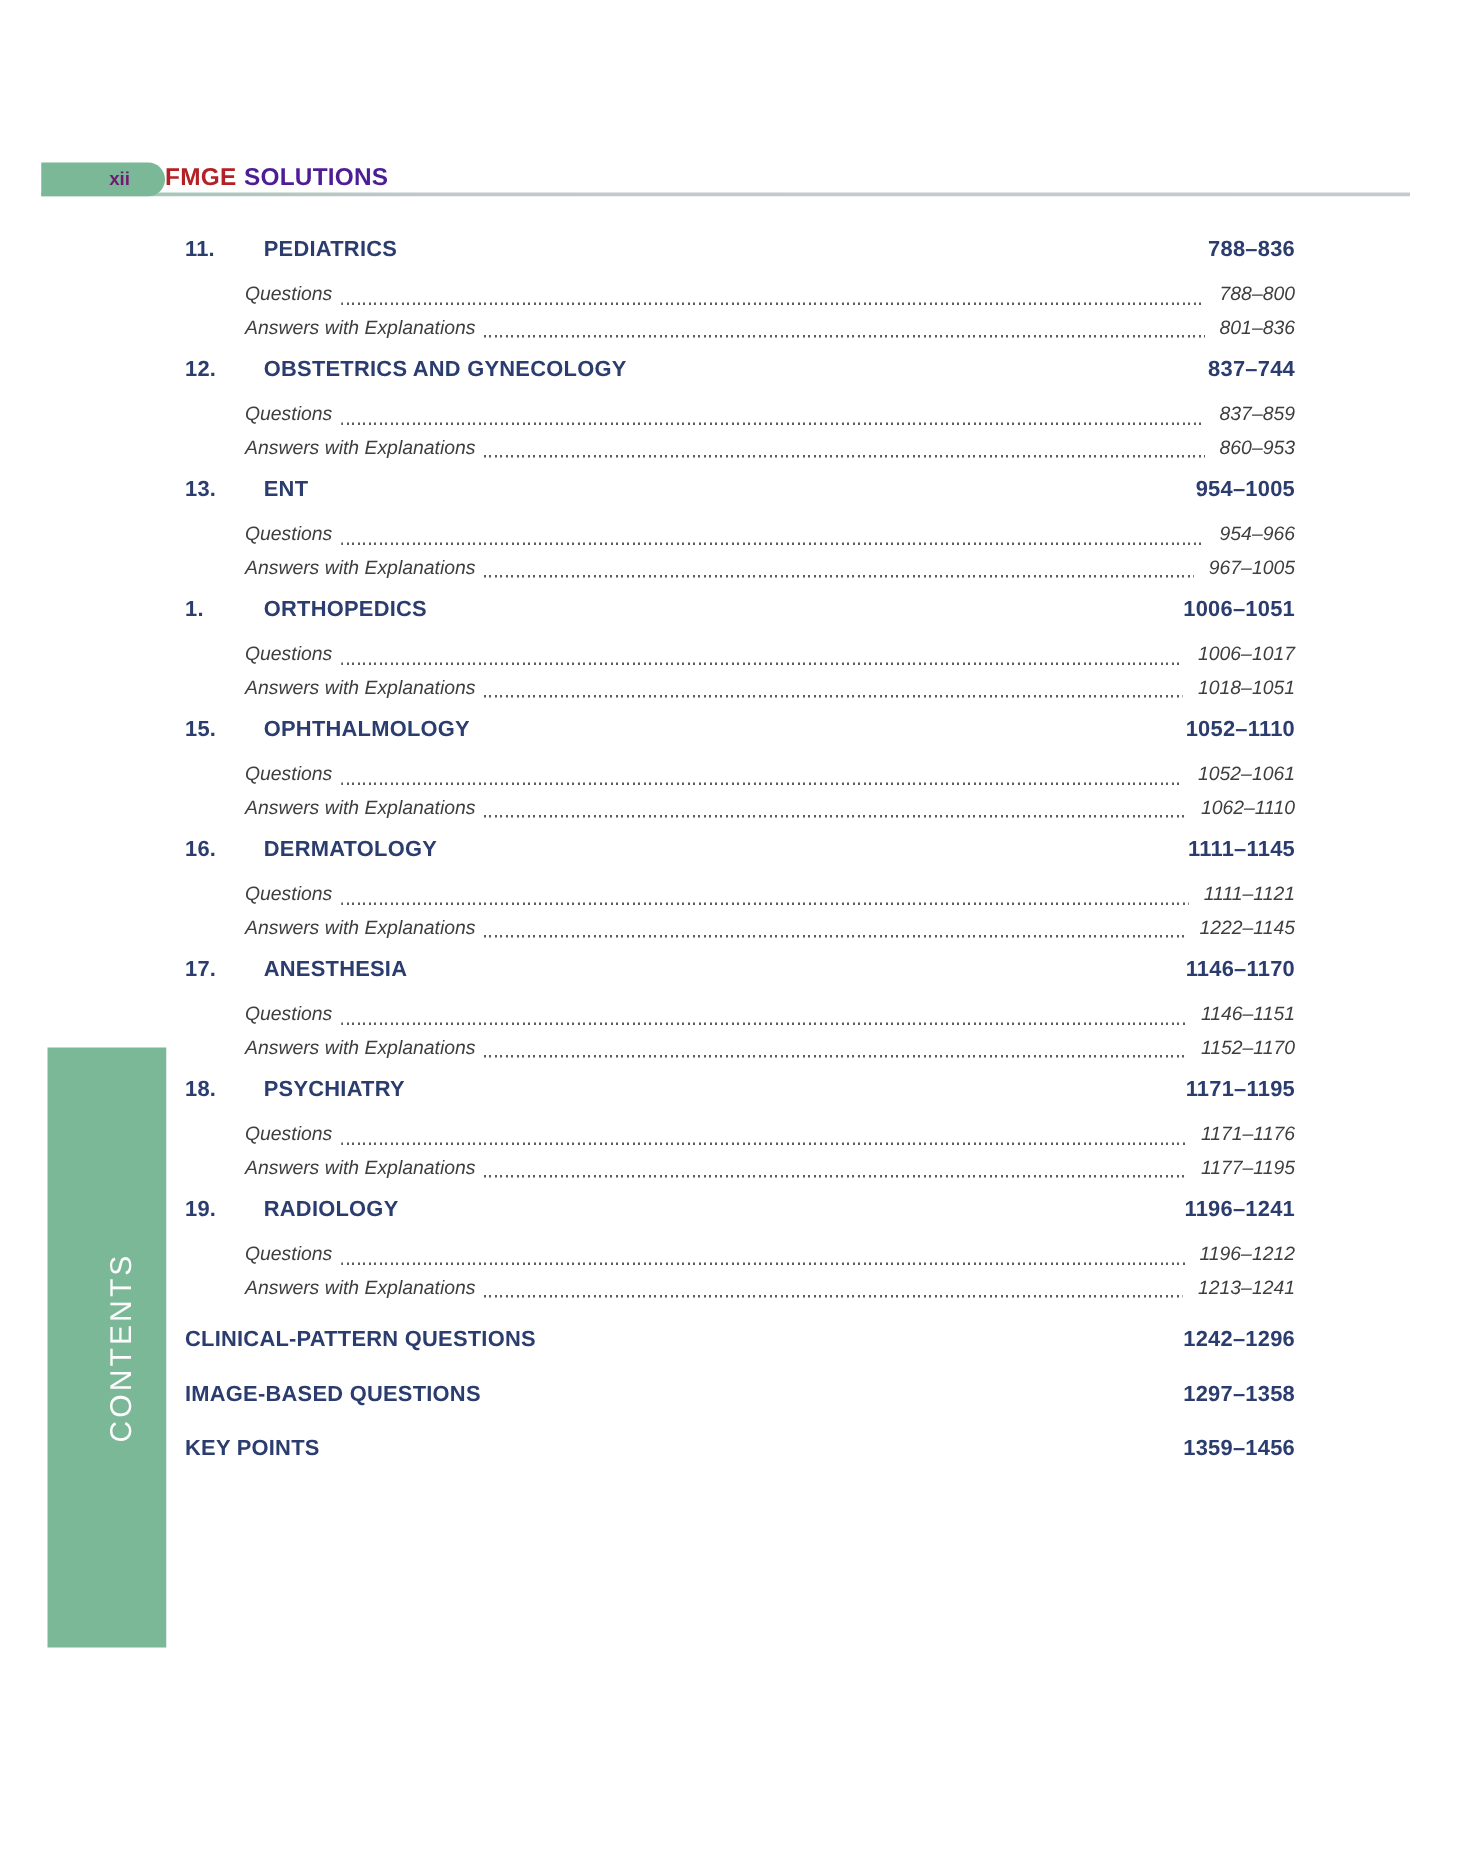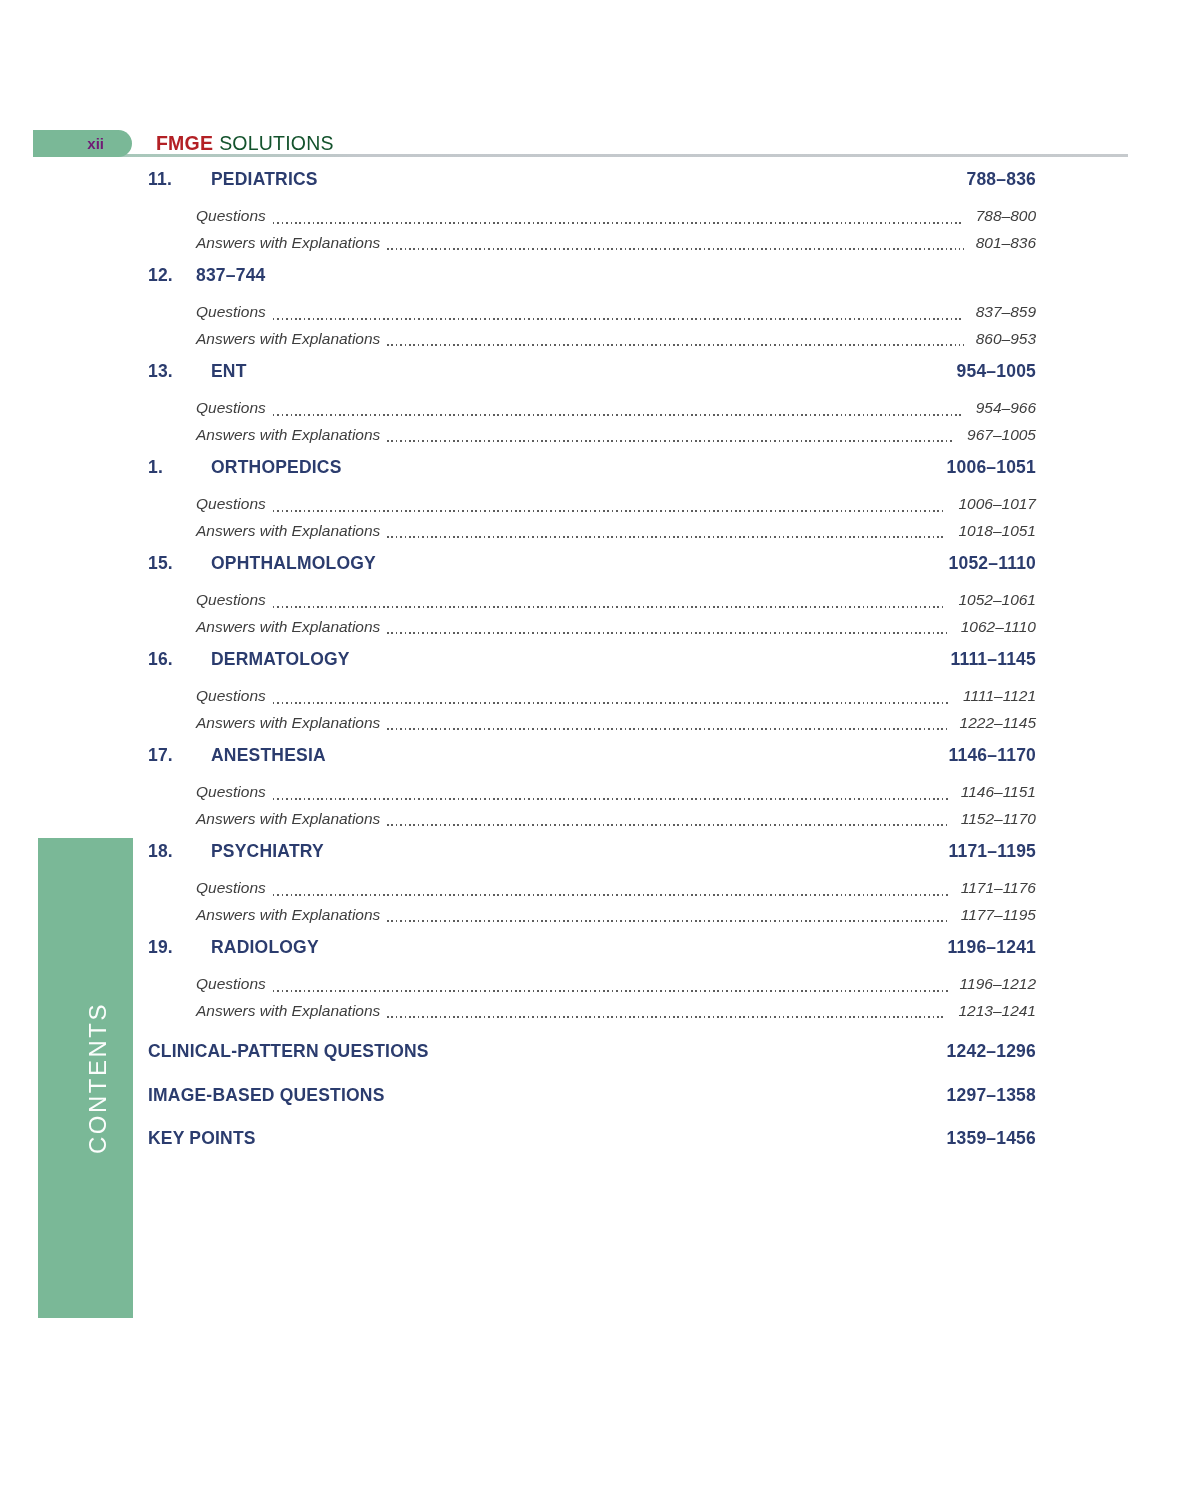--- a/index.html
+++ b/index.html
@@ -21,40 +21,40 @@
     background:linear-gradient(to right,#9cc7b2 0%,#c3c8cc 30%,#c6cacd 100%);
   }
   .page-tab{
     position:absolute;left:33px;top:130px;width:99px;height:27px;
     background:var(--green);border-radius:0 14px 14px 0;
     display:flex;align-items:center;justify-content:flex-end;
     padding-right:28px;box-sizing:border-box;
     color:#701a75;font-weight:bold;font-size:15px;
   }
   .brand{
-    position:absolute;left:156px;top:131px;height:24px;
-    display:flex;align-items:center;font-size:19.5px;letter-spacing:0.2px;
+    position:absolute;left:132px;top:131px;height:24px;
+    display:flex;align-items:flex-start;font-size:19.5px;letter-spacing:0.2px;
   }
   .brand .brand-bold{color:var(--red);font-weight:bold;}
-  .brand .brand-rest{color:#14532d;font-weight:400;margin-left:6px;}
+  .brand .brand-rest{color:#4c1d95;font-weight:700;margin-left:6px;}
 
   
   .sidebar{
     position:absolute;left:38px;top:838px;width:95px;height:480px;
     background:var(--green);
   }
   .sidebar-label{
     position:absolute;top:50%;left:63%;
     transform:translate(-50%,-50%) rotate(-90deg);
     color:#fbfdfc;font-size:24px;letter-spacing:2.5px;white-space:nowrap;
   }
 
   
   .toc{
-    position:absolute;left:148px;top:168px;width:888px;
+    position:absolute;left:148px;top:188px;width:888px;
   }
   .chapter{margin-bottom:8px;}
   .chapter-heading{
     display:flex;align-items:baseline;
     color:var(--navy);font-weight:bold;font-size:17.5px;line-height:22px;
     letter-spacing:0.2px;
   }
   .ch-num{width:48px;flex:0 0 48px;}
   .ch-title{flex:1;margin-left:15px;}
   .ch-pages{white-space:nowrap;}
@@ -112,20 +112,21 @@
     <span class="entry-label">Answers with Explanations</span>
     <span class="entry-leader"></span>
     <span class="entry-pages">801–836</span>
   </div>
 </div>
   </div>
 
   <div class="chapter">
     <div class="chapter-heading">
       <span class="ch-num">12.</span>
+      <span class="ch-title">OBSTETRICS AND GYNECOLOGY</span>
       <span class="ch-pages">837–744</span>
     </div>
     <div class="entries">
   <div class="entry">
     <span class="entry-label">Questions</span>
     <span class="entry-leader"></span>
     <span class="entry-pages">837–859</span>
   </div>
 
   <div class="entry">

